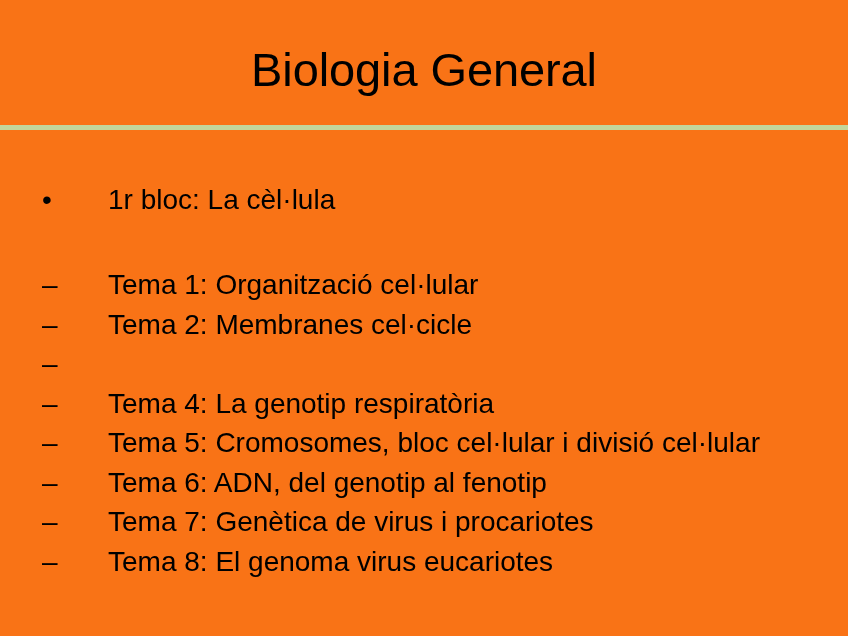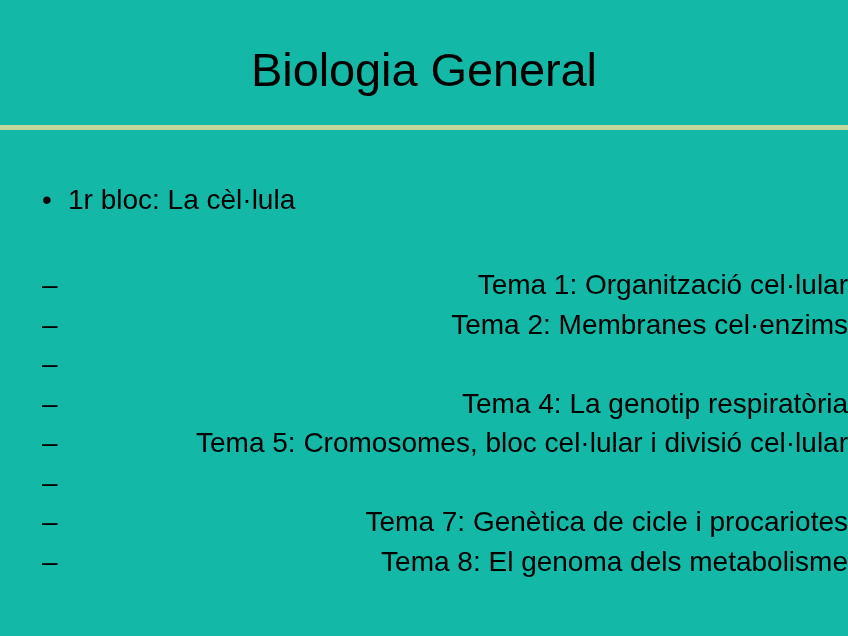--- a/index.html
+++ b/index.html
@@ -68,21 +68,21 @@
     left: 0;
     top: 0;
     width: 108px;
     text-align: left;
     color: #000000;
     white-space: pre;
   }
 
   .content-line .line-text {
     display: block;
-    margin-left: 68px;
+    margin-left: 108px;
     color: #000000;
     white-space: pre;
   }
 
   
   .level-1 {
     font-size: 28px;
     line-height: 44px;
     min-height: 44px;
   }
@@ -108,27 +108,26 @@
     min-height: 39.5px;
   }
   .level-2 .marker {
     padding-left: 42px;
     font-size: 28px;
     line-height: 39.5px;
   }
   .level-2 .line-text {
     font-size: 28px;
     line-height: 39.5px;
-    text-align: right;
   }
 </style>
 </head>
 <body>
 
-<div class="slide" style="background: #14b8a6; color: rgb(0, 0, 0);">
+<div class="slide" style="background: #f97316; color: rgb(0, 0, 0);">
 
   <div class="slide-title">Biologia General</div>
 
   <div class="title-rule" style="background: rgb(195, 214, 155);"></div>
 
   <div class="body-content">
 
     <div class="content-line level-1">
       <span class="marker">•</span>
       <span class="line-text">1r bloc: La cèl·lula</span>
@@ -136,45 +135,46 @@
 
     <div class="content-line spacer-line"></div>
 
     <div class="content-line level-2">
       <span class="marker">–</span>
       <span class="line-text">Tema 1: Organització cel·lular</span>
     </div>
 
     <div class="content-line level-2">
       <span class="marker">–</span>
-      <span class="line-text">Tema 2: Membranes cel·enzims</span>
+      <span class="line-text">Tema 2: Membranes cel·cicle</span>
     </div>
 
     <div class="content-line level-2">
       <span class="marker">–</span>
     </div>
 
     <div class="content-line level-2">
       <span class="marker">–</span>
       <span class="line-text">Tema 4: La genotip respiratòria</span>
     </div>
 
     <div class="content-line level-2">
       <span class="marker">–</span>
       <span class="line-text">Tema 5: Cromosomes, bloc cel·lular i divisió cel·lular</span>
     </div>
 
     <div class="content-line level-2">
       <span class="marker">–</span>
+      <span class="line-text">Tema 6: ADN, del genotip al fenotip</span>
     </div>
 
     <div class="content-line level-2">
       <span class="marker">–</span>
-      <span class="line-text">Tema 7: Genètica de cicle i procariotes</span>
+      <span class="line-text">Tema 7: Genètica de virus i procariotes</span>
     </div>
 
     <div class="content-line level-2">
       <span class="marker">–</span>
-      <span class="line-text">Tema 8: El genoma dels metabolisme</span>
+      <span class="line-text">Tema 8: El genoma virus eucariotes</span>
     </div>
 
   </div>
 </div>
 
 </body></html>

